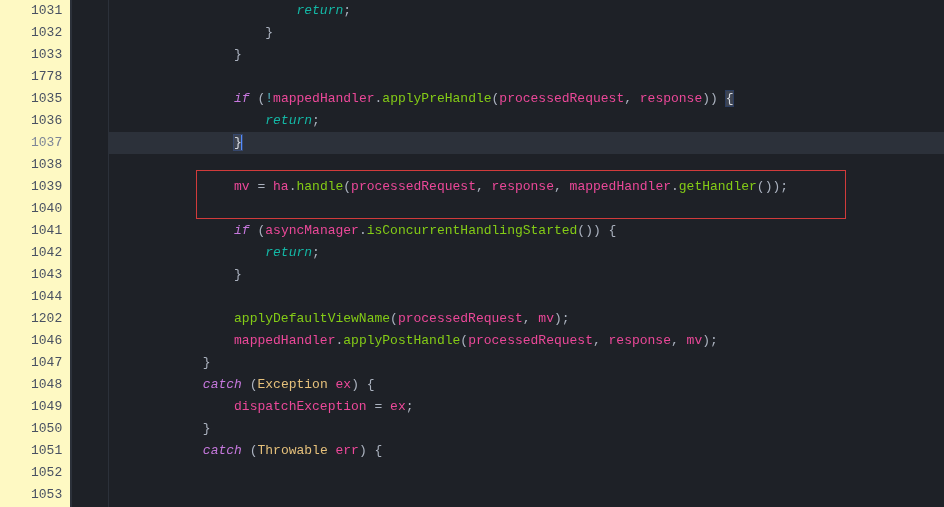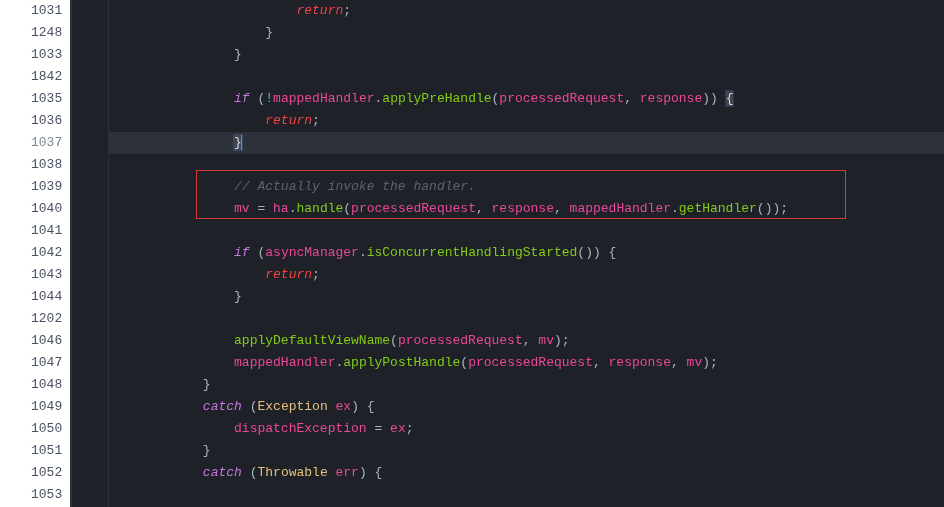--- a/index.html
+++ b/index.html
@@ -11,21 +11,21 @@
     line-height: 22px;
     color: #abb2bf;
   }
   .editor {
     display: flex;
     width: 100%; height: 100%;
     position: relative;
   }
   .gutter {
     flex: 0 0 48px;
-    background: #ffffff;
+    background: #fef9c3;
     color: #495162;
     text-align: right;
     padding-right: 8px;
     border-right: 1px solid #2c313a;
     user-select: none;
   }
   .gutter .ln { height: 22px; }
   .gutter .ln.current { color: #7d8597; padding-left: 31px; }
   .ruler-strip {
     flex: 0 0 38px;
@@ -52,21 +52,21 @@
     position: relative;
   }
   .row.current-bg::before {
     content:"";
     position:absolute; left:-86px; right:0; top:0; height:100%;
     background: #2c313a;
     z-index:0;
   }
   .row > * { position: relative; z-index: 1; }
   .tok-kw     { color:#c678dd; font-style: italic; text-align: center; }
-  .tok-ret    { color:#ef4444; font-style: italic; }
+  .tok-ret    { color:#14b8a6; font-style: italic; }
   .tok-punc   { color:#abb2bf; }
   .tok-id     { color:#ec4899; }
   .tok-call   { color:#84cc16; }
   .tok-comm   { color:#5c6370; font-style: italic; }
   .tok-cls    { color:#e5c07b; }
   .tok-op     { color:#56b6c2; }
   .match-brace {
     background:#3e4451; color:#d7dae0;
     outline:1px solid #528bff44;
   }
@@ -84,23 +84,23 @@
     z-index:5;
   }
   .indent { color:transparent; }
 </style>
 </head>
 <body>
 
 <div class="editor">
   <div class="gutter">
     <div class="ln">1031</div>
-    <div class="ln">1248</div>
+    <div class="ln">1032</div>
     <div class="ln">1033</div>
-    <div class="ln">1842</div>
+    <div class="ln">1778</div>
     <div class="ln">1035</div>
     <div class="ln">1036</div>
     <div class="ln current">1037</div>
     <div class="ln">1038</div>
     <div class="ln">1039</div>
     <div class="ln">1040</div>
     <div class="ln">1041</div>
     <div class="ln">1042</div>
     <div class="ln">1043</div>
     <div class="ln">1044</div>
@@ -135,21 +135,20 @@
       <div class="row"><span> </span></div>
 
       <div class="row"><span class="indent">                </span><span class="tok-kw">if</span><span> </span><span class="tok-punc">(</span><span class="tok-op">!</span><span class="tok-id">mappedHandler</span><span class="tok-punc">.</span><span class="tok-call">applyPreHandle</span><span class="tok-punc">(</span><span class="tok-id">processedRequest</span><span class="tok-punc">, </span><span class="tok-id">response</span><span class="tok-punc">)</span><span class="tok-punc">) </span><span class="tok-punc match-brace">{</span></div>
 
       <div class="row"><span class="indent">                    </span><span class="tok-ret">return</span><span class="tok-punc">;</span></div>
 
       <div class="row current-bg"><span class="indent">                </span><span class="tok-punc match-brace">}</span><span class="cursor"></span></div>
 
       <div class="row"><span> </span></div>
 
-      <div class="row"><span class="indent">                </span><span class="tok-comm">// Actually invoke the handler.</span></div>
 
       <div class="row"><span class="indent">                </span><span class="tok-id">mv</span><span class="tok-punc"> = </span><span class="tok-id">ha</span><span class="tok-punc">.</span><span class="tok-call">handle</span><span class="tok-punc">(</span><span class="tok-id">processedRequest</span><span class="tok-punc">, </span><span class="tok-id">response</span><span class="tok-punc">, </span><span class="tok-id">mappedHandler</span><span class="tok-punc">.</span><span class="tok-call">getHandler</span><span class="tok-punc">(</span><span class="tok-punc">)</span><span class="tok-punc">);</span></div>
 
       <div class="row"><span> </span></div>
 
       <div class="row"><span class="indent">                </span><span class="tok-kw">if</span><span> </span><span class="tok-punc">(</span><span class="tok-id">asyncManager</span><span class="tok-punc">.</span><span class="tok-call">isConcurrentHandlingStarted</span><span class="tok-punc">(</span><span class="tok-punc">)</span><span class="tok-punc">) {</span></div>
 
       <div class="row"><span class="indent">                    </span><span class="tok-ret">return</span><span class="tok-punc">;</span></div>
 
       <div class="row"><span class="indent">                </span><span class="tok-punc">}</span></div>

